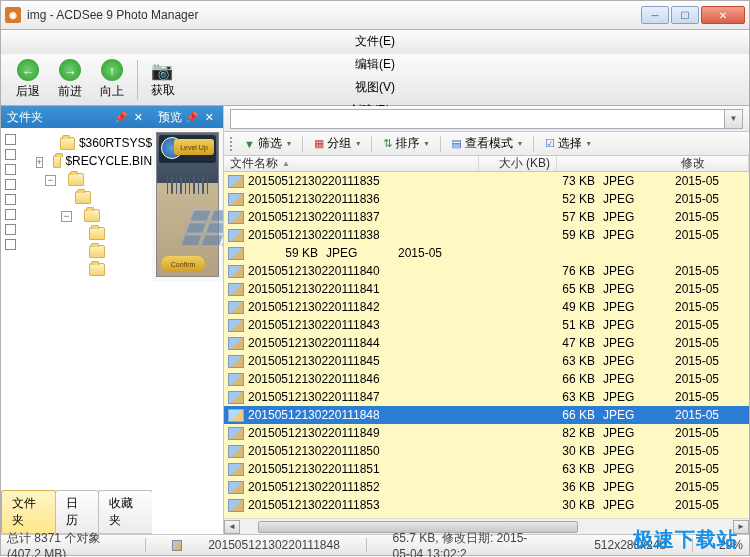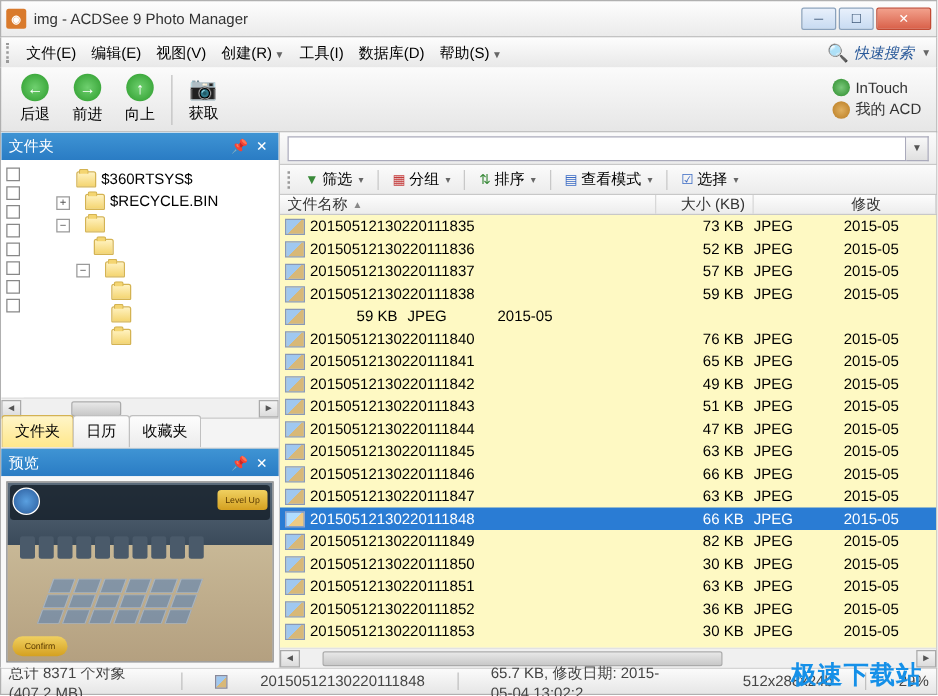--- a/index.html
+++ b/index.html
@@ -7,21 +7,21 @@
 
 
 .titlebar { height: 30px; background: linear-gradient(#fdfdfd, #ebebeb); border: 1px solid #b0b0b0; display: flex; align-items: center; padding: 0 4px; }
 .app-icon { width: 16px; height: 16px; background: #d97a2c; border-radius: 2px; margin-right: 6px; display:inline-flex;align-items:center;justify-content:center;color:#fff;font-size:9px;font-weight:bold; }
 .title-text { flex: 1; color: #333; }
 .win-btns { display: flex; gap: 2px; }
 .win-btn { width: 28px; height: 18px; border: 1px solid #8aa2bd; background: linear-gradient(#e8f0fb,#c8dbf2); border-radius: 2px; display:flex;align-items:center;justify-content:center;font-size:10px;color:#405a7a;cursor:pointer; }
 .win-btn.close { width: 44px; background: linear-gradient(#f2a08b,#d9614a); border-color:#c24a33; color:#fff; }
 
 
-.menubar { height: 24px; background: linear-gradient(#fdfdfd,#e8e8e8); border-left:1px solid #b0b0b0;border-right:1px solid #b0b0b0; display:flex; align-items:center; padding: 0 4px; }
+.menubar { height: 24px; background: linear-gradient(#fdfdfd,#e8e8e8); border-left:1px solid #b0b0b0;border-right:1px solid #b0b0b0; display:flex; align-items:center; padding: 0 4px; flex-direction: column; }
 .menubar .grip { width: 4px; height: 16px; border-left: 2px dotted #999; margin-right: 6px; }
 .menu-item { padding: 3px 6px; cursor: pointer; }
 .menubar .spacer { flex:1; }
 .quick-search { display:flex;align-items:center; gap:4px; color:#2a5a9a; font-style:italic;}
 .quick-search .magnifier { font-style:normal;color:#6aa321;font-size:14px; }
 .dd-arrow { font-size:8px;color:#666;margin-left:2px; }
 
 
 .toolbar { height: 52px; background: linear-gradient(#fbfbfb,#e6e6e6); border:1px solid #b0b0b0; border-top:none; display:flex; align-items:center; padding: 0 6px; }
 .tool-btn { display:flex; flex-direction:column; align-items:center; padding: 2px 8px; cursor:pointer; border:1px solid transparent; border-radius:3px;}
@@ -34,21 +34,21 @@
 .toolbar .spacer{flex:1;}
 .right-tools { display:flex;flex-direction:column;gap:2px;padding-right:6px;}
 .rt-link { display:flex;align-items:center;gap:4px;font-size:11px;color:#333;cursor:pointer;}
 .rt-link .glob{width:14px;height:14px;border-radius:50%;background:radial-gradient(#7ac87a,#2a8a2a);display:inline-block;}
 .rt-link .prof{width:14px;height:14px;border-radius:50%;background:radial-gradient(#e0b060,#b87a20);display:inline-block;}
 
 
 .main { display:flex; height: 428px; border-left:1px solid #b0b0b0;border-right:1px solid #b0b0b0; }
 
 
-.left-col { width: 222px; display:flex; flex-direction:column; background:#fff; }
+.left-col { width: 222px; display:flex; background:#fff; }
 .panel-hdr { height:22px; background:linear-gradient(#3f94d4,#2a7cc4); color:#fff; display:flex;align-items:center; padding:0 6px; font-size:12px; }
 .panel-hdr .phspacer{flex:1;}
 .panel-hdr .pinbtn,.panel-hdr .xbtn{cursor:pointer; padding:0 3px;font-size:11px;}
 .folder-pane { flex:1; overflow:hidden; border-bottom:1px solid #c8c8c8; background:#fff;}
 .folder-tree { display:flex; height: calc(100% - 22px - 24px - 16px); overflow:hidden;}
 .chk-col { width:18px; background:#fff; display:flex;flex-direction:column; gap:4px; padding-top:6px; align-items:center;}
 .chk { width:11px;height:11px;border:1px solid #888;background:#fff;}
 .tree-body { flex:1; padding: 4px 0 0 4px; overflow:hidden; font-size:12px;}
 .tree-row { display:flex;align-items:flex-end; height:18px; gap:4px; white-space:nowrap;}
 .tree-indent { display:inline-block; }
@@ -86,21 +86,21 @@
 .fb-item{display:flex;align-items:center;gap:3px;cursor:pointer;padding:2px 3px;}
 .fb-icon{font-size:11px;}
 .fb-sep{width:1px;height:16px;background:#c8c8c8;}
 
 .col-headers { height:16px; display:flex; background:linear-gradient(#fdfdfd,#ececec); border-bottom:1px solid #c8c8c8;}
 .col-h { padding:3px 6px; border-right:1px solid #d8d8d8; display:flex;align-items:center;color:#333;position:relative;}
 .col-h .sort-tri{color:#888;font-size:8px;margin-left:4px;}
 .ch-name{flex:1;}
 .ch-size{width:78px;justify-content:flex-end;}
 .ch-type{width:72px;margin-top:40px;}
-.ch-mod{width:74px;}
+.ch-mod{width:74px;margin-left:46px;}
 
 .file-list { flex:1; overflow:hidden; background:#fef9c3; position:relative;}
 .file-row { height:18px; display:flex;align-items:center; padding-left:4px;}
 .file-row.sel { background:#2a7cd4; color:#fff;}
 .file-row.sel .file-ic{filter:brightness(1.1);}
 .file-ic { width:16px;height:13px; margin-right:4px; background:linear-gradient(135deg,#a0c8f0 0%, #a0c8f0 50%, #d8b878 50%, #d8b878 100%); border:1px solid #8898b8;}
 .fc-name{flex:1;white-space:nowrap;overflow:hidden;padding-right:4px;}
 .fc-size{width:78px;text-align:right;padding-right:8px;}
 .fc-type{width:72px;}
 .fc-mod{width:74px;white-space:nowrap;overflow:hidden;}
@@ -156,30 +156,20 @@
   <div class="tool-btn">
     <span class="tool-icon-circle ic-up">↑</span>
     <span>向上</span>
   </div>
   <span class="tool-sep"></span>
   <div class="tool-btn">
     <span class="ic-acq">📷</span>
     <span>获取</span>
   </div>
   <span class="spacer"></span>
-  <div class="right-tools">
-    <span class="rt-link">
-        <span class="glob"></span>
-        <span>InTouch</span>
-      </span>
-    <span class="rt-link">
-        <span class="prof"></span>
-        <span>我的 ACD</span>
-      </span>
-  </div>
 </div>
 
 <div class="main">
 
   <div class="left-col">
     <div class="folder-pane">
       <div class="panel-hdr">
         <span>文件夹</span>
         <span class="phspacer"></span>
         <span class="pinbtn">📌</span>

